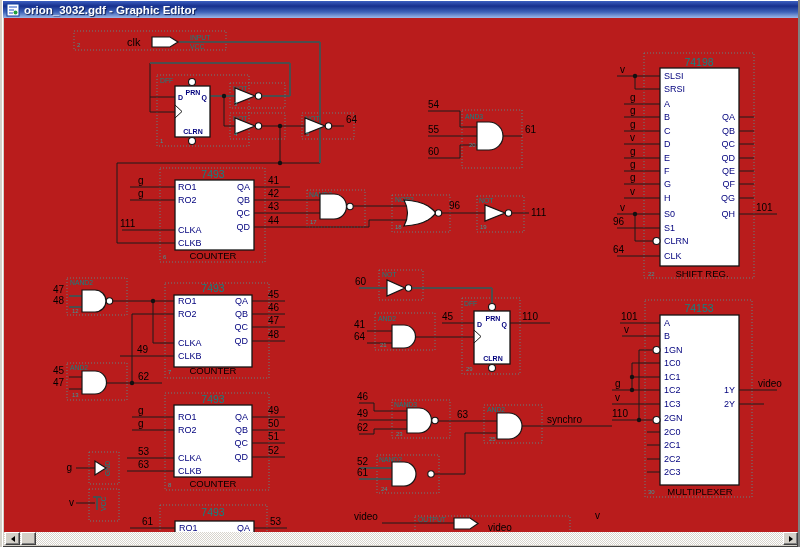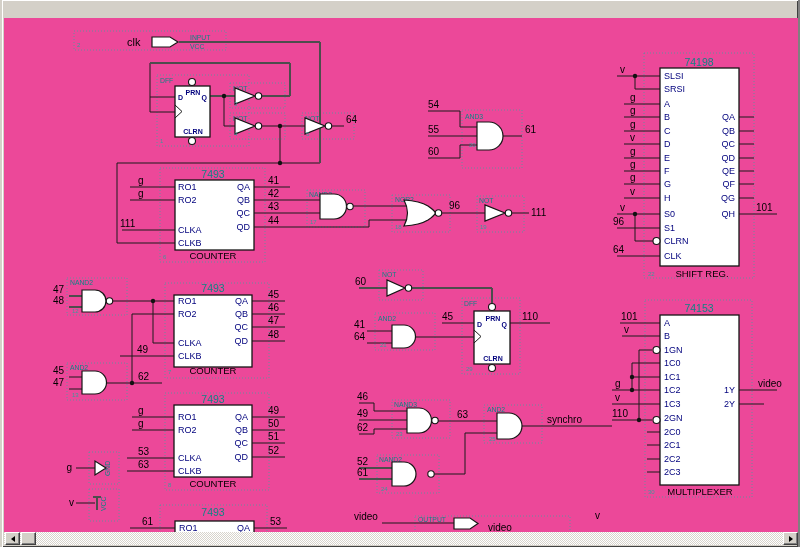--- a/index.html
+++ b/index.html
@@ -6,21 +6,21 @@
   *{box-sizing:border-box;}
   .win{position:relative;width:800px;height:547px;background:#d4d0c8;
        border-left:2px solid #d4d0c8;border-right:2px solid #808080;
        font-family:"Liberation Sans",sans-serif;overflow:hidden;
        box-shadow:inset 1px 1px 0 #fff, inset -1px -1px 0 #404040;}
   .titlebar{position:absolute;left:1px;top:1px;width:797px;height:17px;
        background:linear-gradient(180deg,#3c5fc0 0%,#17308e 30%,#3e63b8 65%,#9db9e8 100%);
        display:flex;align-items:center;padding-left:3px;}
   .titlebar .title{color:#fff;font-size:11.5px;font-weight:bold;margin-left:4px;
        text-shadow:1px 1px 1px #0a1a50;white-space:nowrap;}
-  .canvas{position:absolute;left:2px;top:18px;width:795px;height:514px;background:#ec4899;}
+  .canvas{position:absolute;left:2px;top:18px;width:795px;height:514px;background:#b91c1c;}
   .hscroll{position:absolute;left:2px;top:532px;width:795px;height:13px;
        background:repeating-conic-gradient(#ffffff 0% 25%, #d8d4cc 0% 50%) 0 0/2px 2px;}
   .sbtn{position:absolute;top:0;width:15px;height:13px;background:#d4d0c8;
        border-top:1px solid #fff;border-left:1px solid #fff;
        border-right:1px solid #404040;border-bottom:1px solid #404040;
        box-shadow:inset -1px -1px 0 #808080;display:flex;align-items:center;justify-content:center;}
   .sbtn.l{left:1px;} .sbtn.r{right:1px;}
   .sthumb{position:absolute;top:0;left:17px;width:15px;height:13px;background:#d4d0c8;
        border-top:1px solid #fff;border-left:1px solid #fff;
        border-right:1px solid #404040;border-bottom:1px solid #404040;
@@ -42,20 +42,28 @@
   .gate{fill:#fff;stroke:#151515;stroke-width:1.2;}
   .w1{stroke:#1a1a1a;stroke-width:1;fill:none;}
   .w2{stroke:#4d4d4d;stroke-width:2;fill:none;}
   .bub{fill:#fff;stroke:#151515;stroke-width:1.1;}
   .dot{fill:#111;}
 </style>
 </head>
 <body>
 
 <div class="win">
+  <div class="titlebar">
+    <svg width="14" height="14">
+      <rect x="1" y="1" width="12" height="12" fill="#fff" stroke="#1040a0"></rect>
+      <path d="M3,4 h8 M3,7 h5 M3,10 h4" stroke="#2050c0" fill="none"></path>
+      <circle cx="9.5" cy="9.5" r="2" fill="#20a040"></circle>
+    </svg>
+    <span class="title">orion_3032.gdf - Graphic Editor</span>
+  </div>
 
   <div class="canvas">
     <svg width="795" height="514" viewBox="2 18 795 514">
 
       <g>
         <rect class="box" x="72" y="31" width="152" height="19"></rect>
         <rect class="box" x="155" y="75" width="92" height="71"></rect>
         <rect class="box" x="228" y="83" width="55" height="25"></rect>
         <rect class="box" x="228" y="113" width="55" height="26"></rect>
         <rect class="box" x="300" y="113" width="52" height="26"></rect>

